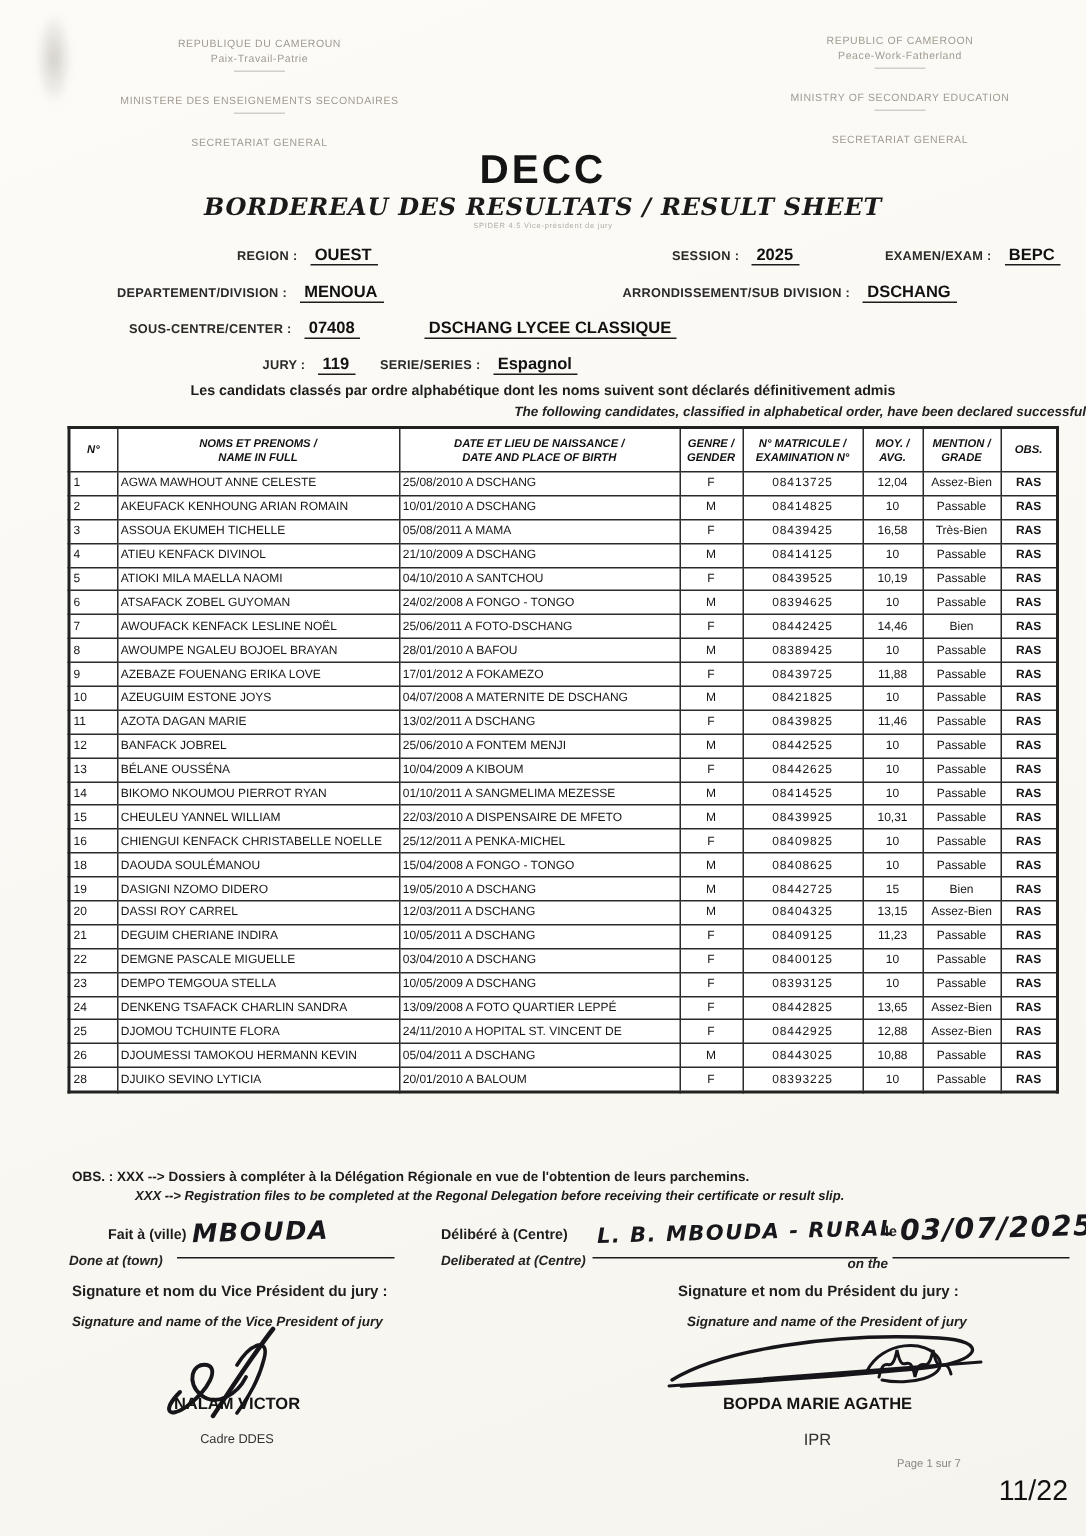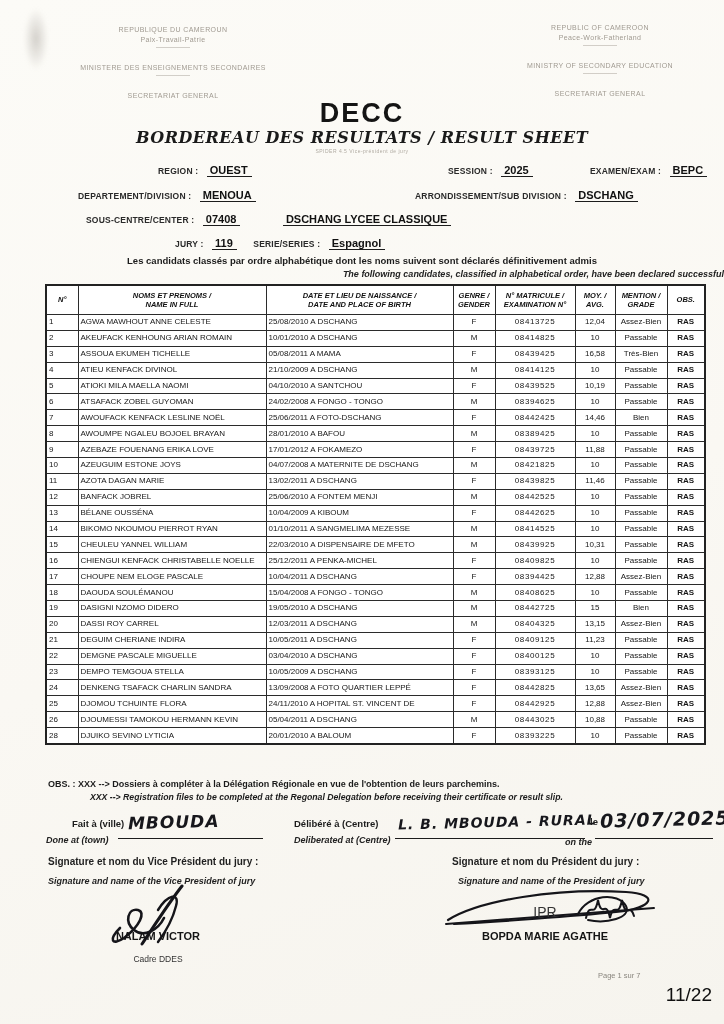--- a/index.html
+++ b/index.html
@@ -88,21 +88,21 @@
   .sig-label-en-left{position:absolute;left:48px;top:876px;font-size:9px;font-weight:bold;font-style:italic;}
   .sig-label-fr-right{position:absolute;left:452px;top:856px;font-size:10px;font-weight:bold;}
   .sig-label-en-right{position:absolute;left:458px;top:876px;font-size:9px;font-weight:bold;font-style:italic;}
   .sig-left{position:absolute;left:100px;top:884px;}
   .sig-right{position:absolute;left:438px;top:882px;}
   .sig-name-left{position:absolute;left:48px;top:930px;width:220px;text-align:center;
     font-size:11px;font-weight:bold;color:#141414;}
   .sig-name-right{position:absolute;left:430px;top:930px;width:230px;text-align:center;
     font-size:11px;font-weight:bold;color:#141414;}
   .sig-role-left{position:absolute;left:48px;top:954px;width:220px;text-align:center;font-size:8.5px;color:#333;}
-  .sig-role-right{position:absolute;left:430px;top:904px;width:230px;text-align:center;font-size:14px;color:#333;}
+  .sig-role-right{position:absolute;left:430px;top:954px;width:230px;text-align:center;font-size:11px;color:#333;}
   
   .page-info{position:absolute;left:598px;top:971px;font-size:7.5px;color:#8a867f;}
   .photo-number{position:absolute;right:12px;top:984px;font-size:19px;color:#101010;}
 </style>
 </head>
 <body>
 
 <div class="page">
 
   <div class="smudge"></div>
@@ -363,30 +363,20 @@
           <td class="c0">16</td>
           <td class="c1">CHIENGUI KENFACK CHRISTABELLE NOELLE</td>
           <td class="c2">25/12/2011 A PENKA-MICHEL</td>
           <td class="c3">F</td>
           <td class="c4">08409825</td>
           <td class="c5">10</td>
           <td class="c6">Passable</td>
           <td class="c7">RAS</td>
         </tr>
         <tr>
-          <td class="c0">17</td>
-          <td class="c1">CHOUPE NEM ELOGE PASCALE</td>
-          <td class="c2">10/04/2011 A DSCHANG</td>
-          <td class="c3">F</td>
-          <td class="c4">08394425</td>
-          <td class="c5">12,88</td>
-          <td class="c6">Assez-Bien</td>
-          <td class="c7">RAS</td>
-        </tr>
-        <tr>
           <td class="c0">18</td>
           <td class="c1">DAOUDA SOULÉMANOU</td>
           <td class="c2">15/04/2008 A FONGO - TONGO</td>
           <td class="c3">M</td>
           <td class="c4">08408625</td>
           <td class="c5">10</td>
           <td class="c6">Passable</td>
           <td class="c7">RAS</td>
         </tr>
         <tr>

